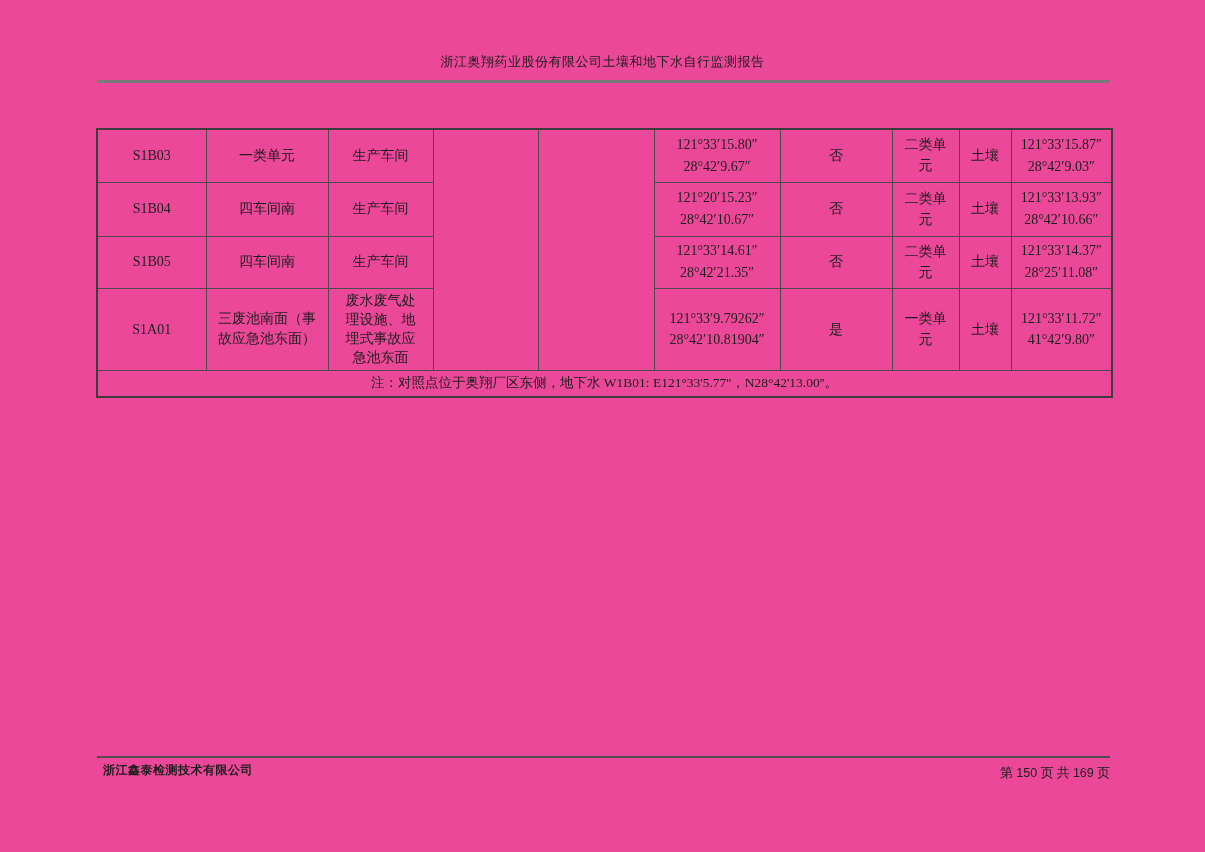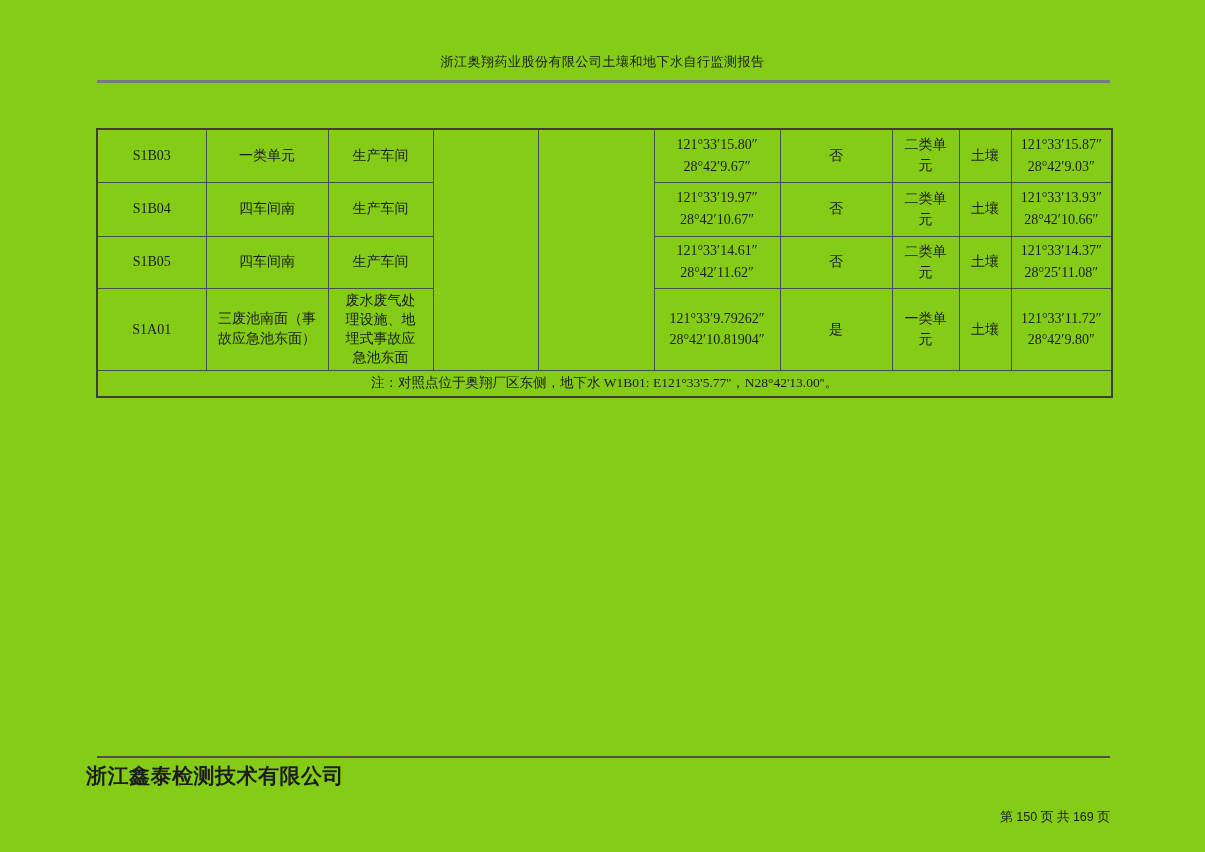--- a/index.html
+++ b/index.html
@@ -11,21 +11,21 @@
     width: 1205px;
     height: 852px;
     position: relative;
     font-family: "Liberation Serif", "DejaVu Serif", serif;
     color: #1d1d1d;
     overflow: hidden;
   }
   .page {
     position: absolute;
     inset: 0;
-    background: #84cc16;
+    background: #ec4899;
     text-decoration: underline;
   }
   
   .header-title {
     position: absolute;
     top: 53px;
     left: 0;
     width: 100%;
     text-align: center;
     font-size: 13px;
@@ -91,28 +91,28 @@
     position: absolute;
     top: 756px;
     left: 97px;
     width: 1013px;
     height: 2px;
     background: #4f4f4f;
   }
   .footer-company {
     position: absolute;
     top: 762px;
-    left: 86px;
-    font-size: 21px;
+    left: 103px;
+    font-size: 12px;
     font-weight: bold;
     letter-spacing: 0.5px;
   }
   .footer-page {
     position: absolute;
-    top: 808px;
+    top: 764px;
     right: 95px;
     font-size: 13px;
     white-space: nowrap;
   }
   .footer-page .num {
     font-family: "Liberation Sans", "DejaVu Sans", sans-serif;
     font-size: 12.5px;
   }
 </style>
 </head>
@@ -153,38 +153,38 @@
         <td>
           <span class="coord-line">121°33′15.87″</span>
           <span class="coord-line">28°42′9.03″</span>
         </td>
       </tr>
       <tr class="r2">
         <td>S1B04</td>
         <td>四车间南</td>
         <td>生产车间</td>
         <td>
-          <span class="coord-line">121°33′19.97″</span>
+          <span class="coord-line">121°20′15.23″</span>
           <span class="coord-line">28°42′10.67″</span>
         </td>
         <td>否</td>
         <td><span class="unit-text">二类单元</span></td>
         <td>土壤</td>
         <td>
           <span class="coord-line">121°33′13.93″</span>
           <span class="coord-line">28°42′10.66″</span>
         </td>
       </tr>
       <tr class="r3">
         <td>S1B05</td>
         <td>四车间南</td>
         <td>生产车间</td>
         <td>
           <span class="coord-line">121°33′14.61″</span>
-          <span class="coord-line">28°42′11.62″</span>
+          <span class="coord-line">28°42′21.35″</span>
         </td>
         <td>否</td>
         <td><span class="unit-text">二类单元</span></td>
         <td>土壤</td>
         <td>
           <span class="coord-line">121°33′14.37″</span>
           <span class="coord-line">28°25′11.08″</span>
         </td>
       </tr>
       <tr class="r4">
@@ -193,21 +193,21 @@
         <td><span class="facility-narrow-text">废水废气处理设施、地埋式事故应急池东面</span></td>
         <td>
           <span class="coord-line">121°33′9.79262″</span>
           <span class="coord-line">28°42′10.81904″</span>
         </td>
         <td>是</td>
         <td><span class="unit-text">一类单元</span></td>
         <td>土壤</td>
         <td>
           <span class="coord-line">121°33′11.72″</span>
-          <span class="coord-line">28°42′9.80″</span>
+          <span class="coord-line">41°42′9.80″</span>
         </td>
       </tr>
       <tr class="r-note">
         <td class="note-cell" colspan="10">注：对照点位于奥翔厂区东侧，地下水 W1B01: E121°33'5.77''，N28°42'13.00''。</td>
       </tr>
     </tbody>
   </table>
 
   <div class="footer-rule"></div>
   <div class="footer-company">浙江鑫泰检测技术有限公司</div>

